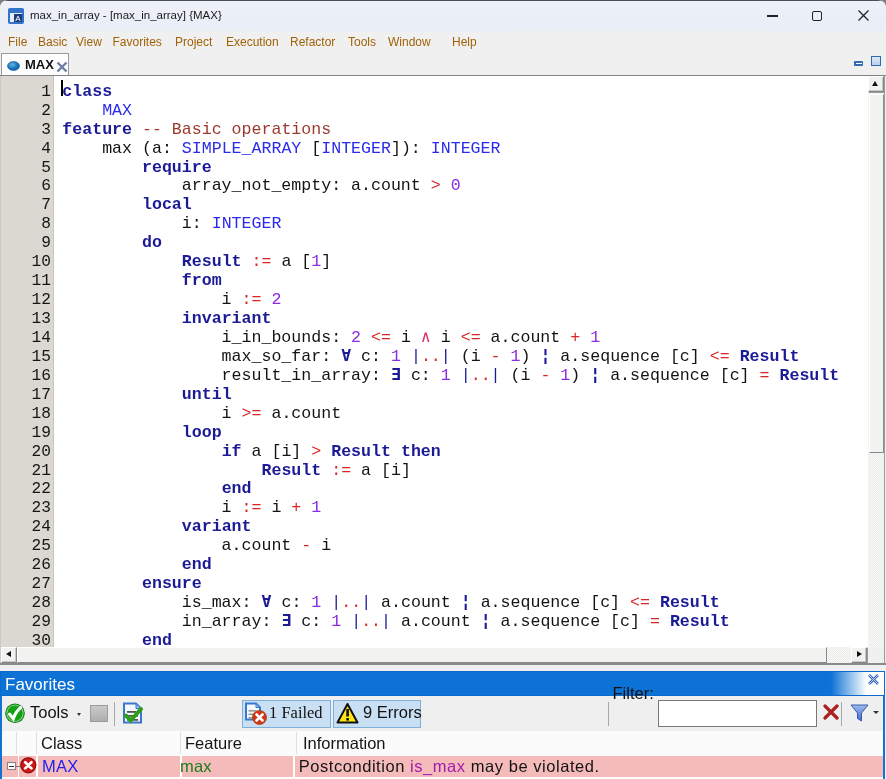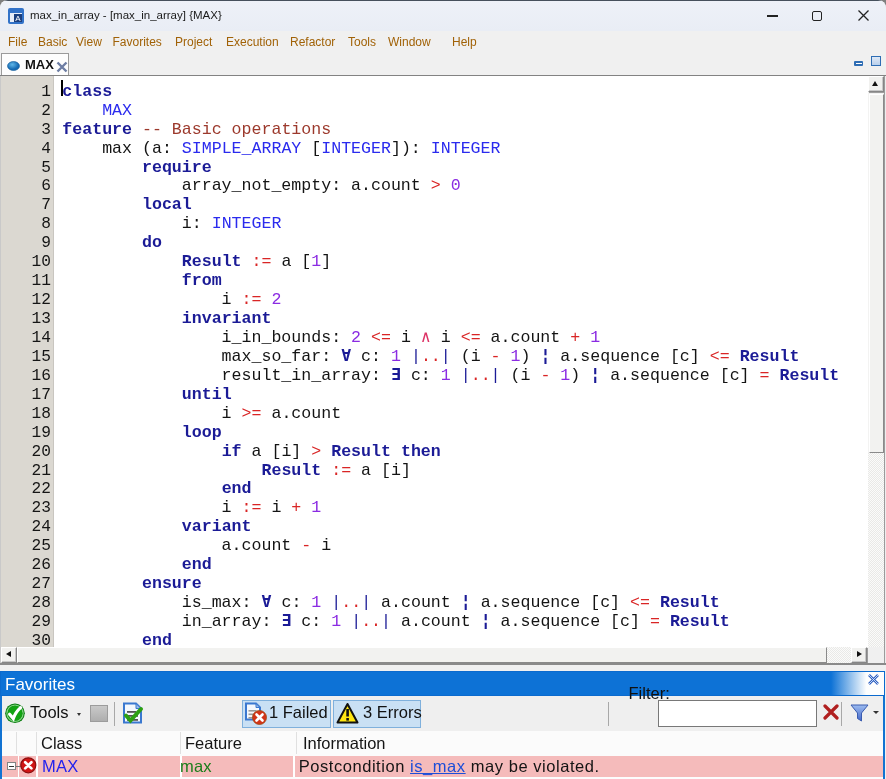--- a/index.html
+++ b/index.html
@@ -230,32 +230,32 @@
   <div class="toggle" style="left:241.5px;width:89.5px;"></div>
   <svg class="abs" style="left:244px;top:702px;" width="23" height="23">
     <path d="M2,1.5 h10 l4,4 v12 h-14 z" fill="#f4f8fd" stroke="#3a78d0" stroke-width="2"></path>
     <path d="M12,1.5 l4,4 h-4 z" fill="#9dbde8" stroke="#3a78d0" stroke-width="1"></path>
     <rect x="4.5" y="8" width="8" height="1.6" fill="#999"></rect>
     <rect x="4.5" y="11.5" width="8" height="1.6" fill="#999"></rect>
     <rect x="4.5" y="15" width="8" height="1.6" fill="#999"></rect>
     <circle cx="15.5" cy="15.5" r="7" fill="#d23418" stroke="#a04a10" stroke-width="0.8"></circle>
     <path d="M12.5,12.5 L18.5,18.5 M18.5,12.5 L12.5,18.5" stroke="#fff" stroke-width="2.6" stroke-linecap="round"></path>
   </svg>
-  <div class="tbtxt" style="left:269px;top:702.8px;">1 Failed</div>
+  <div class="tbtxt" style="left:269px;top:702.8px;font-family:Liberation Serif, serif;">1 Failed</div>
 
   <div class="toggle" style="left:332.5px;width:88.5px;"></div>
   <svg class="abs" style="left:336px;top:702px;" width="23" height="23">
     <path d="M11.5,2 L21.5,20.5 H1.5 Z" fill="#ffe612" stroke="#111" stroke-width="2" stroke-linejoin="round"></path>
     <rect x="10.3" y="7" width="2.6" height="7.5" fill="#111"></rect>
     <rect x="10.3" y="16" width="2.6" height="2.6" fill="#111"></rect>
   </svg>
-  <div class="tbtxt" style="left:363px;top:702.8px;">3 Errors</div>
+  <div class="tbtxt" style="left:363px;top:702.8px;">9 Errors</div>
 
   <div class="vsep" style="left:608px;"></div>
-  <div class="tbtxt" style="left:612.5px;top:684px;margin-left:16px;">Filter:</div>
+  <div class="tbtxt" style="left:612.5px;top:684px;">Filter:</div>
   <div class="abs filterbox"></div>
   <svg class="abs" style="left:823px;top:704px;" width="16" height="16">
     <path d="M2,2 L14,14 M14,2 L2,14" stroke="#b01f1f" stroke-width="3.2" stroke-linecap="round"></path>
   </svg>
   <div class="vsep" style="left:841px;"></div>
   <svg class="abs" style="left:849px;top:703px;" width="22" height="21">
     <defs>
         <linearGradient id="fun" x1="0" y1="0" x2="0" y2="1">
           <stop offset="0%" stop-color="#9dbcf0"></stop>
           <stop offset="100%" stop-color="#4468c8"></stop>
@@ -281,17 +281,17 @@
     <div class="grsep" style="left:291px;"></div>
     <div class="abs" style="left:4.8px;top:6.3px;width:9.2px;height:8.6px;background:#fff;border:1px solid #848484;box-sizing:border-box;"></div>
     <div class="abs" style="left:6.6px;top:10px;width:5.4px;height:1.2px;background:#333;"></div>
     <div class="abs" style="left:14px;top:10.2px;width:5px;height:1px;background:#777;"></div>
     <svg class="abs" style="left:18.3px;top:1.2px;" width="17" height="17">
       <circle cx="8.3" cy="8.3" r="7.5" fill="#d01616" stroke="#8a0f0f" stroke-width="1.2"></circle>
       <path d="M5.2,5.2 L11.4,11.4 M11.4,5.2 L5.2,11.4" stroke="#fff" stroke-width="2.7" stroke-linecap="round"></path>
     </svg>
     <div class="gr" style="left:40px;color:#2222ee;">MAX</div>
     <div class="gr" style="left:178px;color:#1a7d1a;">max</div>
-    <div class="gr" style="left:296.7px;color:#141414;letter-spacing:0.55px;">Postcondition <span style="color:#1d4ed8;text-decoration:underline;">is_max</span> may be violated.</div>
+    <div class="gr" style="left:296.7px;color:#141414;letter-spacing:0.55px;">Postcondition <span style="color:#a21caf;">is_max</span> may be violated.</div>
   </div>
   <div class="abs below"></div>
 
 </div>
 
 </body></html>

